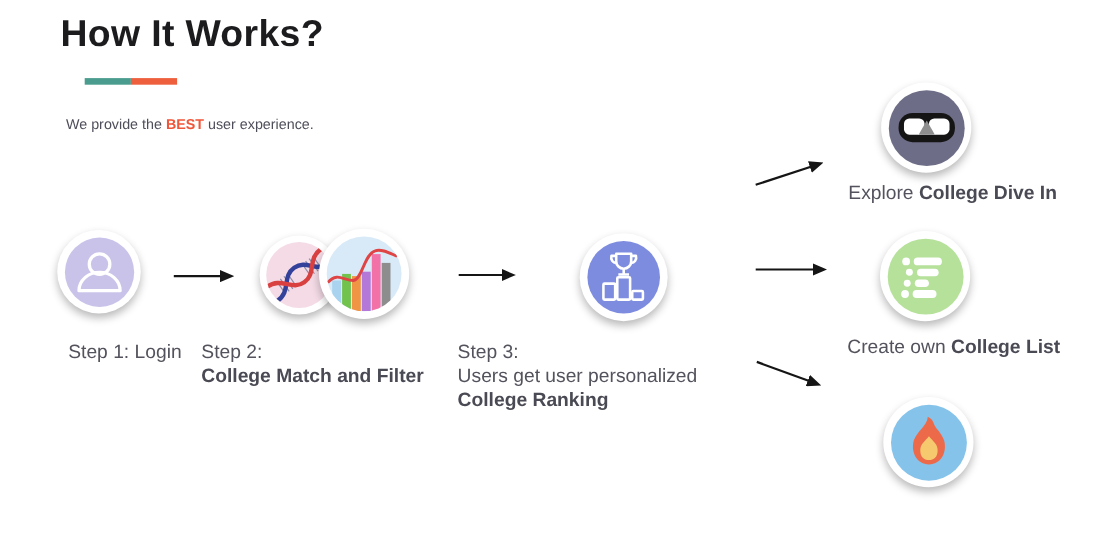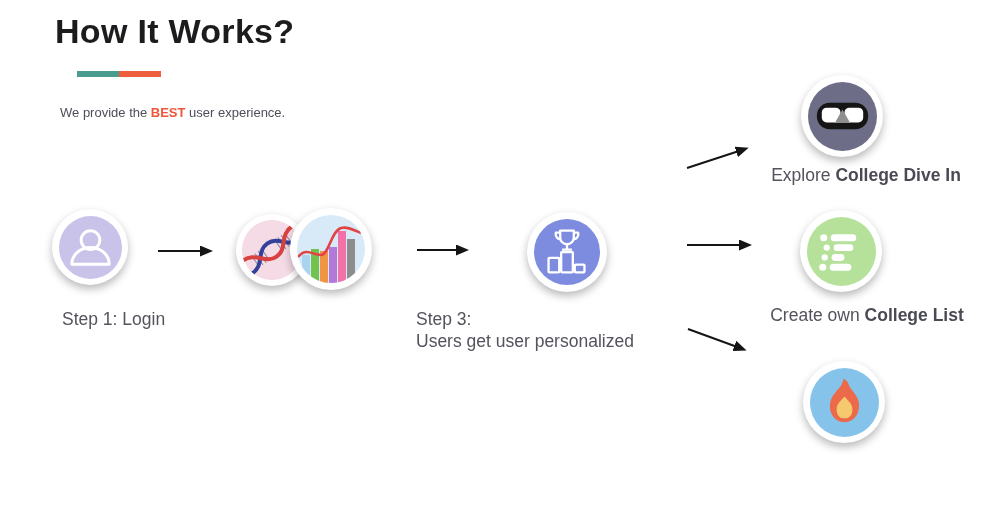--- a/index.html
+++ b/index.html
@@ -156,21 +156,26 @@
       <line x1="417" y1="250" x2="462" y2="250" marker-end="url(#ah)"></line>
       <line x1="687" y1="168" x2="742" y2="150" marker-end="url(#ah)"></line>
       <line x1="687" y1="245" x2="745" y2="245" marker-end="url(#ah)"></line>
       <line x1="688" y1="329" x2="740" y2="348" marker-end="url(#ah)"></line>
     </g>
   </svg>
 
   <div class="label" style="left:18px; top:308px; width:150px;margin-left:44px;">
     <span>Step 1: Login</span>
   </div>
+  <div class="label" style="left:183px; top:308px; width:240px;">
+    <span>Step 2:</span><br>
+    <b>College Match and Filter</b>
+  </div>
   <div class="label" style="left:416px; top:308px; width:270px;">
     <span>Step 3:</span><br>
     <span>Users get user personalized</span><br>
+    <b>College Ranking</b>
   </div>
 
   <div class="label center" style="left:740px; top:164px; width:252px;"><span>Explore </span><b>College Dive In</b></div>
   <div class="label center" style="left:741px; top:304px; width:252px;"><span>Create own </span><b>College List</b></div>
 
 </div>
 
 </body></html>

